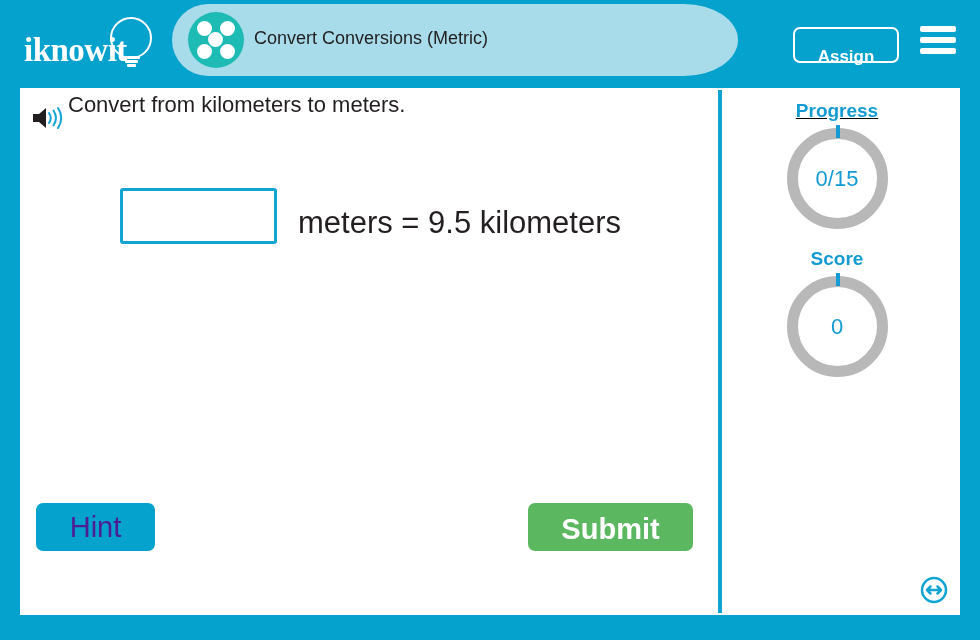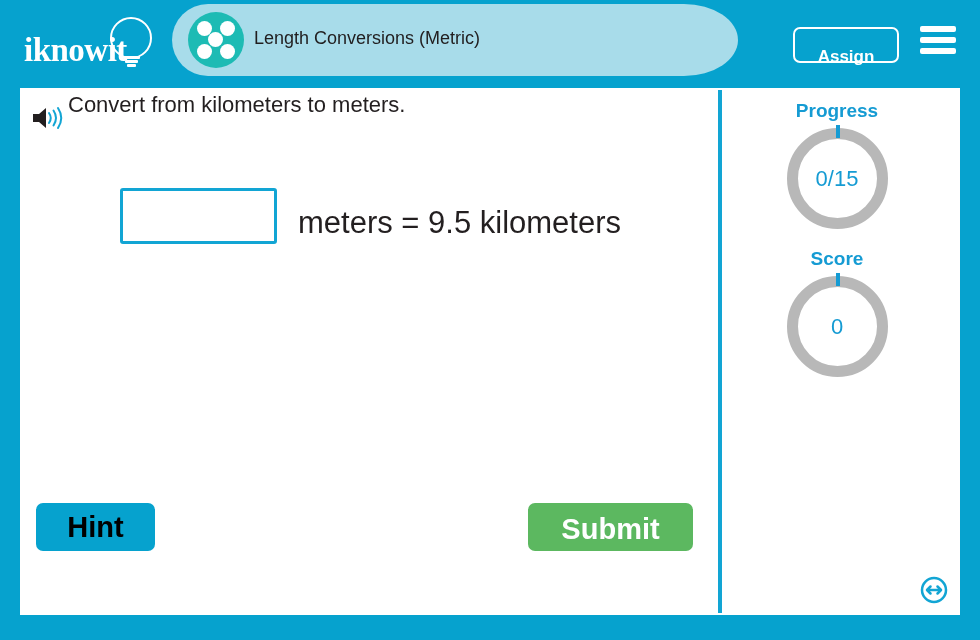--- a/index.html
+++ b/index.html
@@ -189,21 +189,21 @@
     width: 4px; height: 523px;
     background: #12a5d4;
   }
 
   
   .meter {
     position: absolute;
     width: 200px;
     text-align: center;
   }
-  .meter.progress { left: 717px; top: 12px; }
+  .meter.progress { left: 717px; top: 12px; text-decoration: underline; }
   .meter.score    { left: 717px; top: 160px; }
   .meter-label {
     font-size: 19px;
     font-weight: bold;
     color: #159bd3;
     margin-bottom: 6px;
   }
   .ring-wrap {
     position: relative;
     width: 101px;
@@ -237,23 +237,23 @@
   }
 
   
   .hint-btn {
     position: absolute;
     left: 16px; top: 415px;
     width: 119px; height: 48px;
     background: #06a2ce;
     border: none;
     border-radius: 7px;
-    color: #000000;
+    color: #4c1d95;
     font-size: 29px;
-    font-weight: bold;
+    font-weight: normal;
     cursor: pointer;
     font-family: "Liberation Sans", sans-serif;
     padding: 0;
   }
   .submit-btn {
     position: absolute;
     left: 508px; top: 415px;
     width: 165px; height: 48px;
     background: #5cb860;
     border: none;
@@ -292,21 +292,21 @@
     </div>
 
     <div class="title-tab">
       <div class="title-dots">
         <span class="d1"></span>
           <span class="d2"></span>
           <span class="d3"></span>
         <span class="d4"></span>
           <span class="d5"></span>
       </div>
-      <div class="title-label">Length Conversions (Metric)</div>
+      <div class="title-label">Convert Conversions (Metric)</div>
     </div>
 
     <button class="assign-btn">Assign</button>
 
     <div class="hamburger">
       <i></i>
         <i></i>
         <i></i>
     </div>
   </div>

